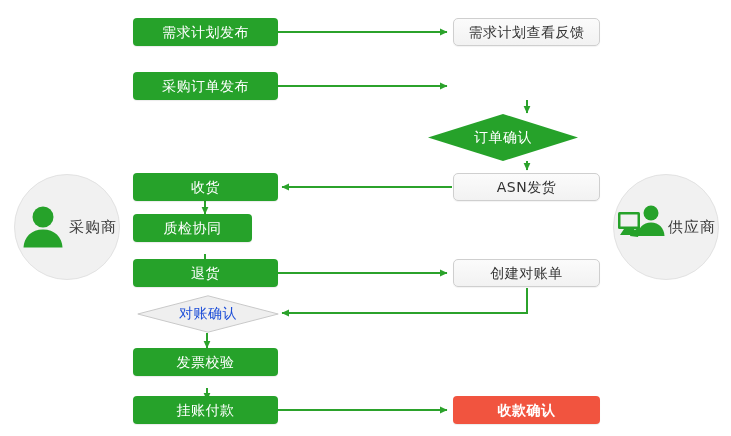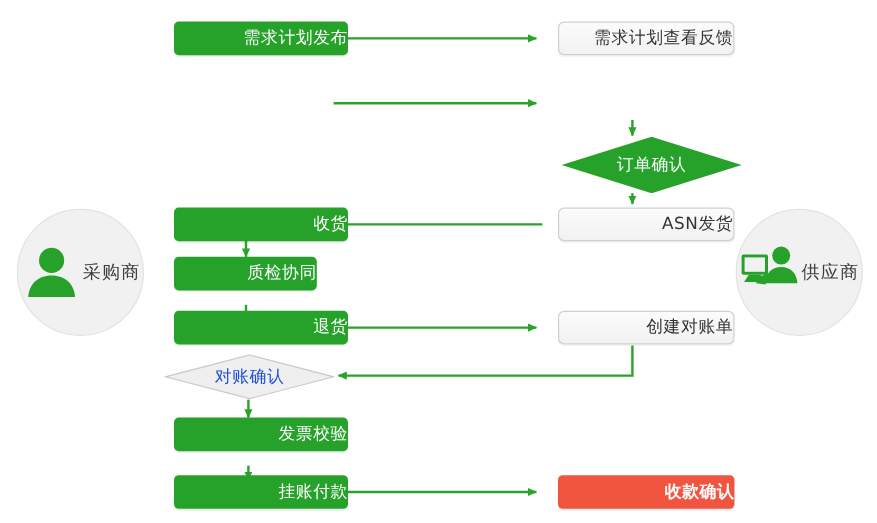--- a/index.html
+++ b/index.html
@@ -16,27 +16,26 @@
     height: 436px;
     background: #ffffff;
     overflow: hidden;
   }
   
   .node {
     position: absolute;
     box-sizing: border-box;
     display: flex;
     align-items: center;
-    justify-content: flex-end;
+    justify-content: center;
     font-size: 14px;
     line-height: 1;
     letter-spacing: 0.5px;
     white-space: nowrap;
     z-index: 3;
-    margin-left: 12px;
   }
   .node-green {
     background: #26a22a;
     color: #ffffff;
     border-radius: 4px;
     box-shadow: 0 1px 1px rgba(0,0,0,0.08);
   }
   .node-orange {
     background: #f1543f;
     color: #ffffff;
@@ -171,20 +170,23 @@
 
       <path d="M24,24 C19,25 15,28 14,32 L22,33 C23,29.5 24.5,27 27,25.5 Z" fill="#26a22a"></path>
     </svg>
     <span class="role-label">供应商</span>
   </div>
 
   <div class="node node-green" style="left:133px; top:18px; width:145px; height:28px;">
     <span>需求计划发布</span>
   </div>
 
+  <div class="node node-green" style="left:133px; top:72px; width:145px; height:28px;">
+    <span>采购订单发布</span>
+  </div>
 
   <div class="node node-green" style="left:133px; top:173px; width:145px; height:28px;">
     <span>收货</span>
   </div>
 
   <div class="node node-green" style="left:133px; top:214px; width:119px; height:28px;">
     <span>质检协同</span>
   </div>
 
   <div class="node node-green" style="left:133px; top:259px; width:145px; height:28px;">
@@ -204,21 +206,21 @@
 
   <div class="node node-green" style="left:133px; top:396px; width:145px; height:28px;">
     <span>挂账付款</span>
   </div>
 
   <div class="node node-plain" style="left:453px; top:18px; width:147px; height:28px;">
     <span>需求计划查看反馈</span>
   </div>
 
 
-  <div class="diamond diamond-green" style="left:468px; top:114px; width:150px; height:47px;">
+  <div class="diamond diamond-green" style="left:428px; top:114px; width:150px; height:47px;">
     <svg width="150" height="47" viewBox="0 0 150 47">
       <polygon points="75,0 150,23.5 75,47 0,23.5" fill="#26a22a"></polygon>
     </svg>
     <span class="dlabel">订单确认</span>
   </div>
 
   <div class="node node-plain" style="left:453px; top:173px; width:147px; height:28px;">
     <span>ASN发货</span>
   </div>
 

